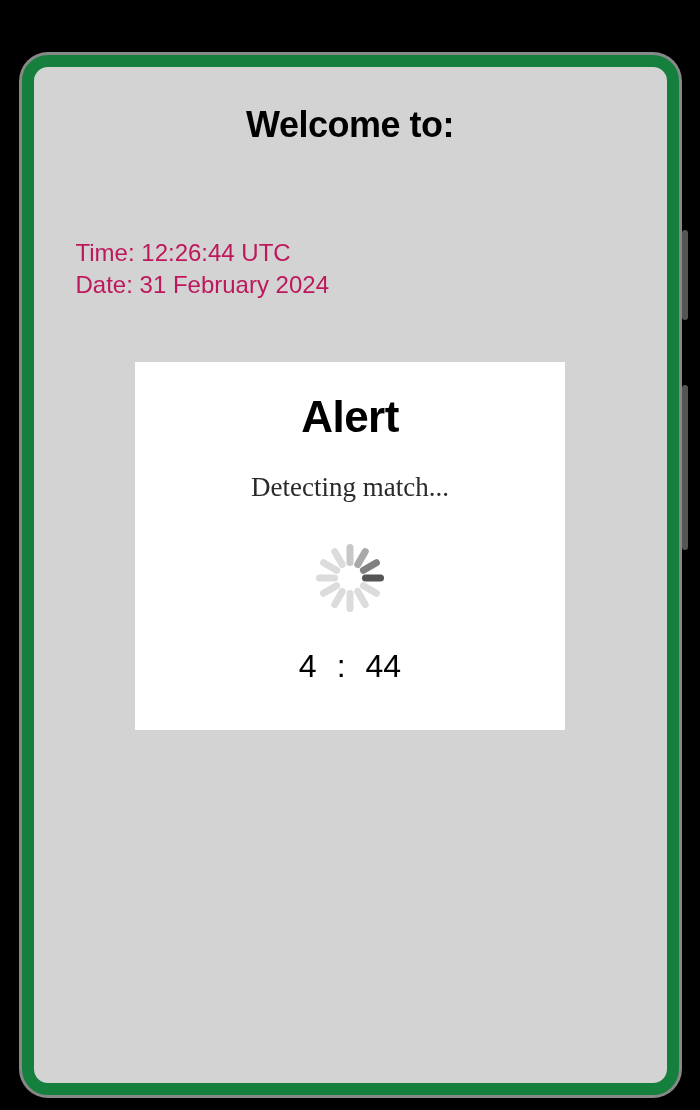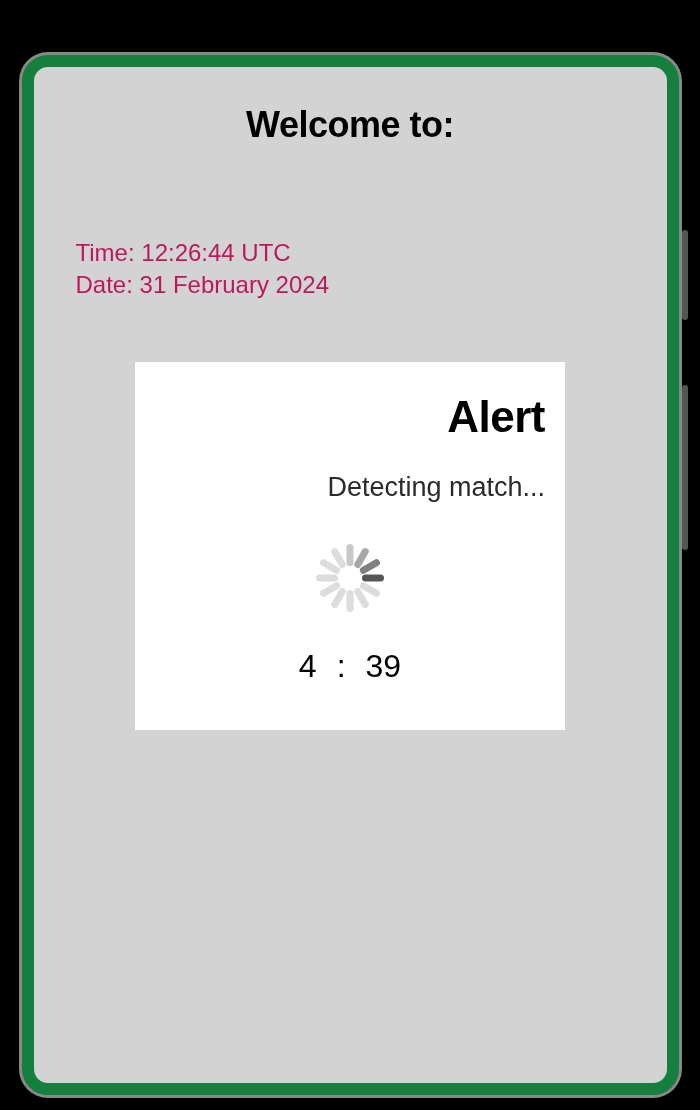--- a/index.html
+++ b/index.html
@@ -63,33 +63,34 @@
       font-size: 24px;
       line-height: 1.35;
       color: #be185d;
       font-weight: 400;
     }
     .alert-card {
       background: #ffffff;
       width: 430px;
       margin: 60px auto 0 auto;
       padding: 30px 20px 45px 20px;
-      text-align: right;
+      text-align: center;
     }
     .alert-title {
       font-size: 44px;
       font-weight: 800;
       color: #000000;
       letter-spacing: -0.5px;
     }
     .alert-subtitle {
       font-size: 27px;
       color: #2a2a2a;
       margin-top: 30px;
       font-weight: 400;
+      font-family: Liberation Serif, serif;
     }
     .spinner {
       width: 70px;
       height: 70px;
       margin: 40px auto 0 auto;
       position: relative;
     }
     .spinner-tick {
       position: absolute;
       left: 50%;
@@ -148,18 +149,18 @@
         <div class="spinner-tick" style="transform: translate(12px,-3.5px) rotate(210deg); background:#dcdcdc;"></div>
         <div class="spinner-tick" style="transform: translate(12px,-3.5px) rotate(240deg); background:#dcdcdc;"></div>
         <div class="spinner-tick" style="transform: translate(12px,-3.5px) rotate(270deg); background:#c8c8c8;"></div>
         <div class="spinner-tick" style="transform: translate(12px,-3.5px) rotate(300deg); background:#a8a8a8;"></div>
         <div class="spinner-tick" style="transform: translate(12px,-3.5px) rotate(330deg); background:#808080;"></div>
       </div>
 
       <div class="countdown">
         <span>4</span>
         <span>:</span>
-        <span>39</span>
+        <span>44</span>
       </div>
     </div>
 
   </div>
 </div>
 
 </body></html>

